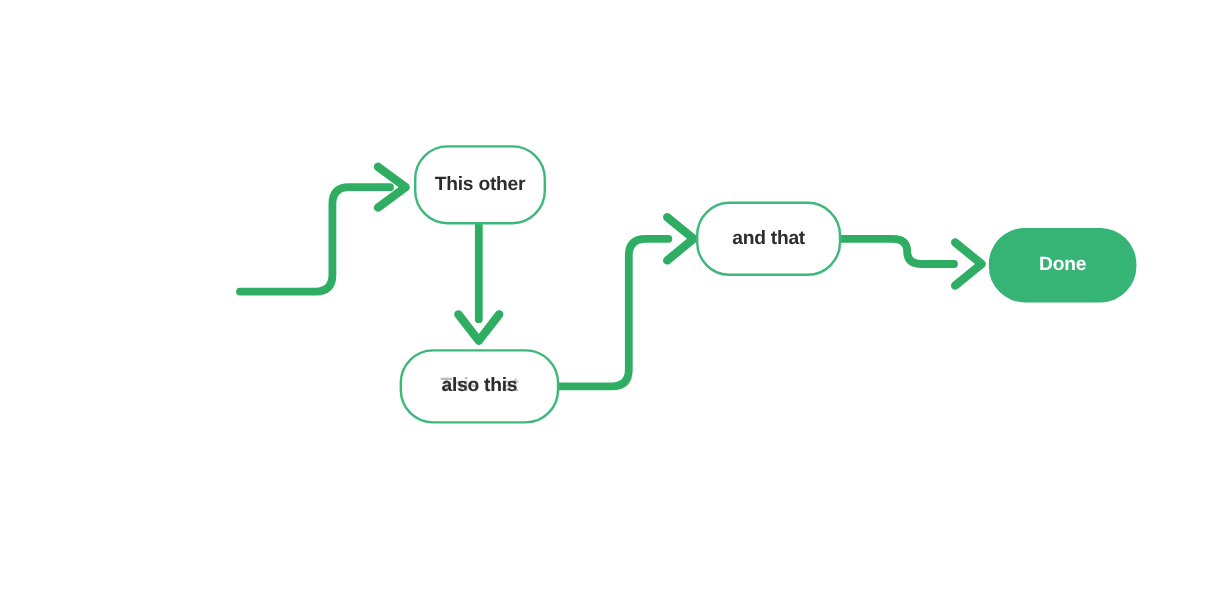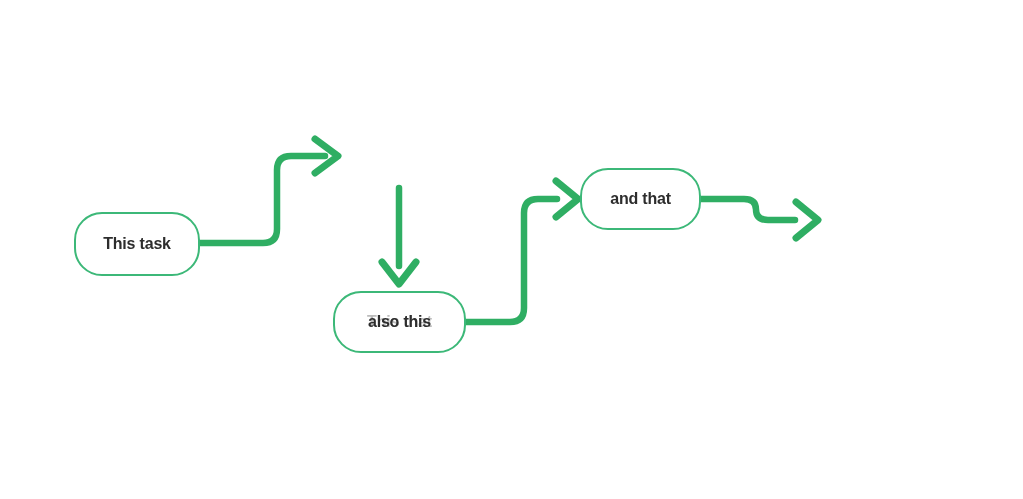--- a/index.html
+++ b/index.html
@@ -109,28 +109,31 @@
       <path class="edge" d="M466 322 L510 322 Q524 322 524 308 L524 213 Q524 199 538 199 L557 199"></path>
       <path class="arrowhead" d="M556 181 L578 199 L556 217"></path>
     </g>
 
     <g>
       <path class="edge" d="M701 199 L744 199 Q756 199 756 209.5 Q756 220 768 220 L795 220"></path>
       <path class="arrowhead" d="M796 202 L818 220 L796 238"></path>
     </g>
   </svg>
 
-  <div class="node" id="node-this-task">
-    <span class="label">This task</span>
+
+  <div class="node" id="node-this-other">
+    <span class="label">This other</span>
   </div>
-
 
   <div class="node" id="node-also-this">
     <span class="ghost-label">This that</span>
     <span class="label">also this</span>
   </div>
 
   <div class="node" id="node-and-this">
     <span class="label">and that</span>
   </div>
 
+  <div class="node node--done" id="node-done">
+    <span class="label">Done</span>
+  </div>
 
 </div>
 
 </body></html>

